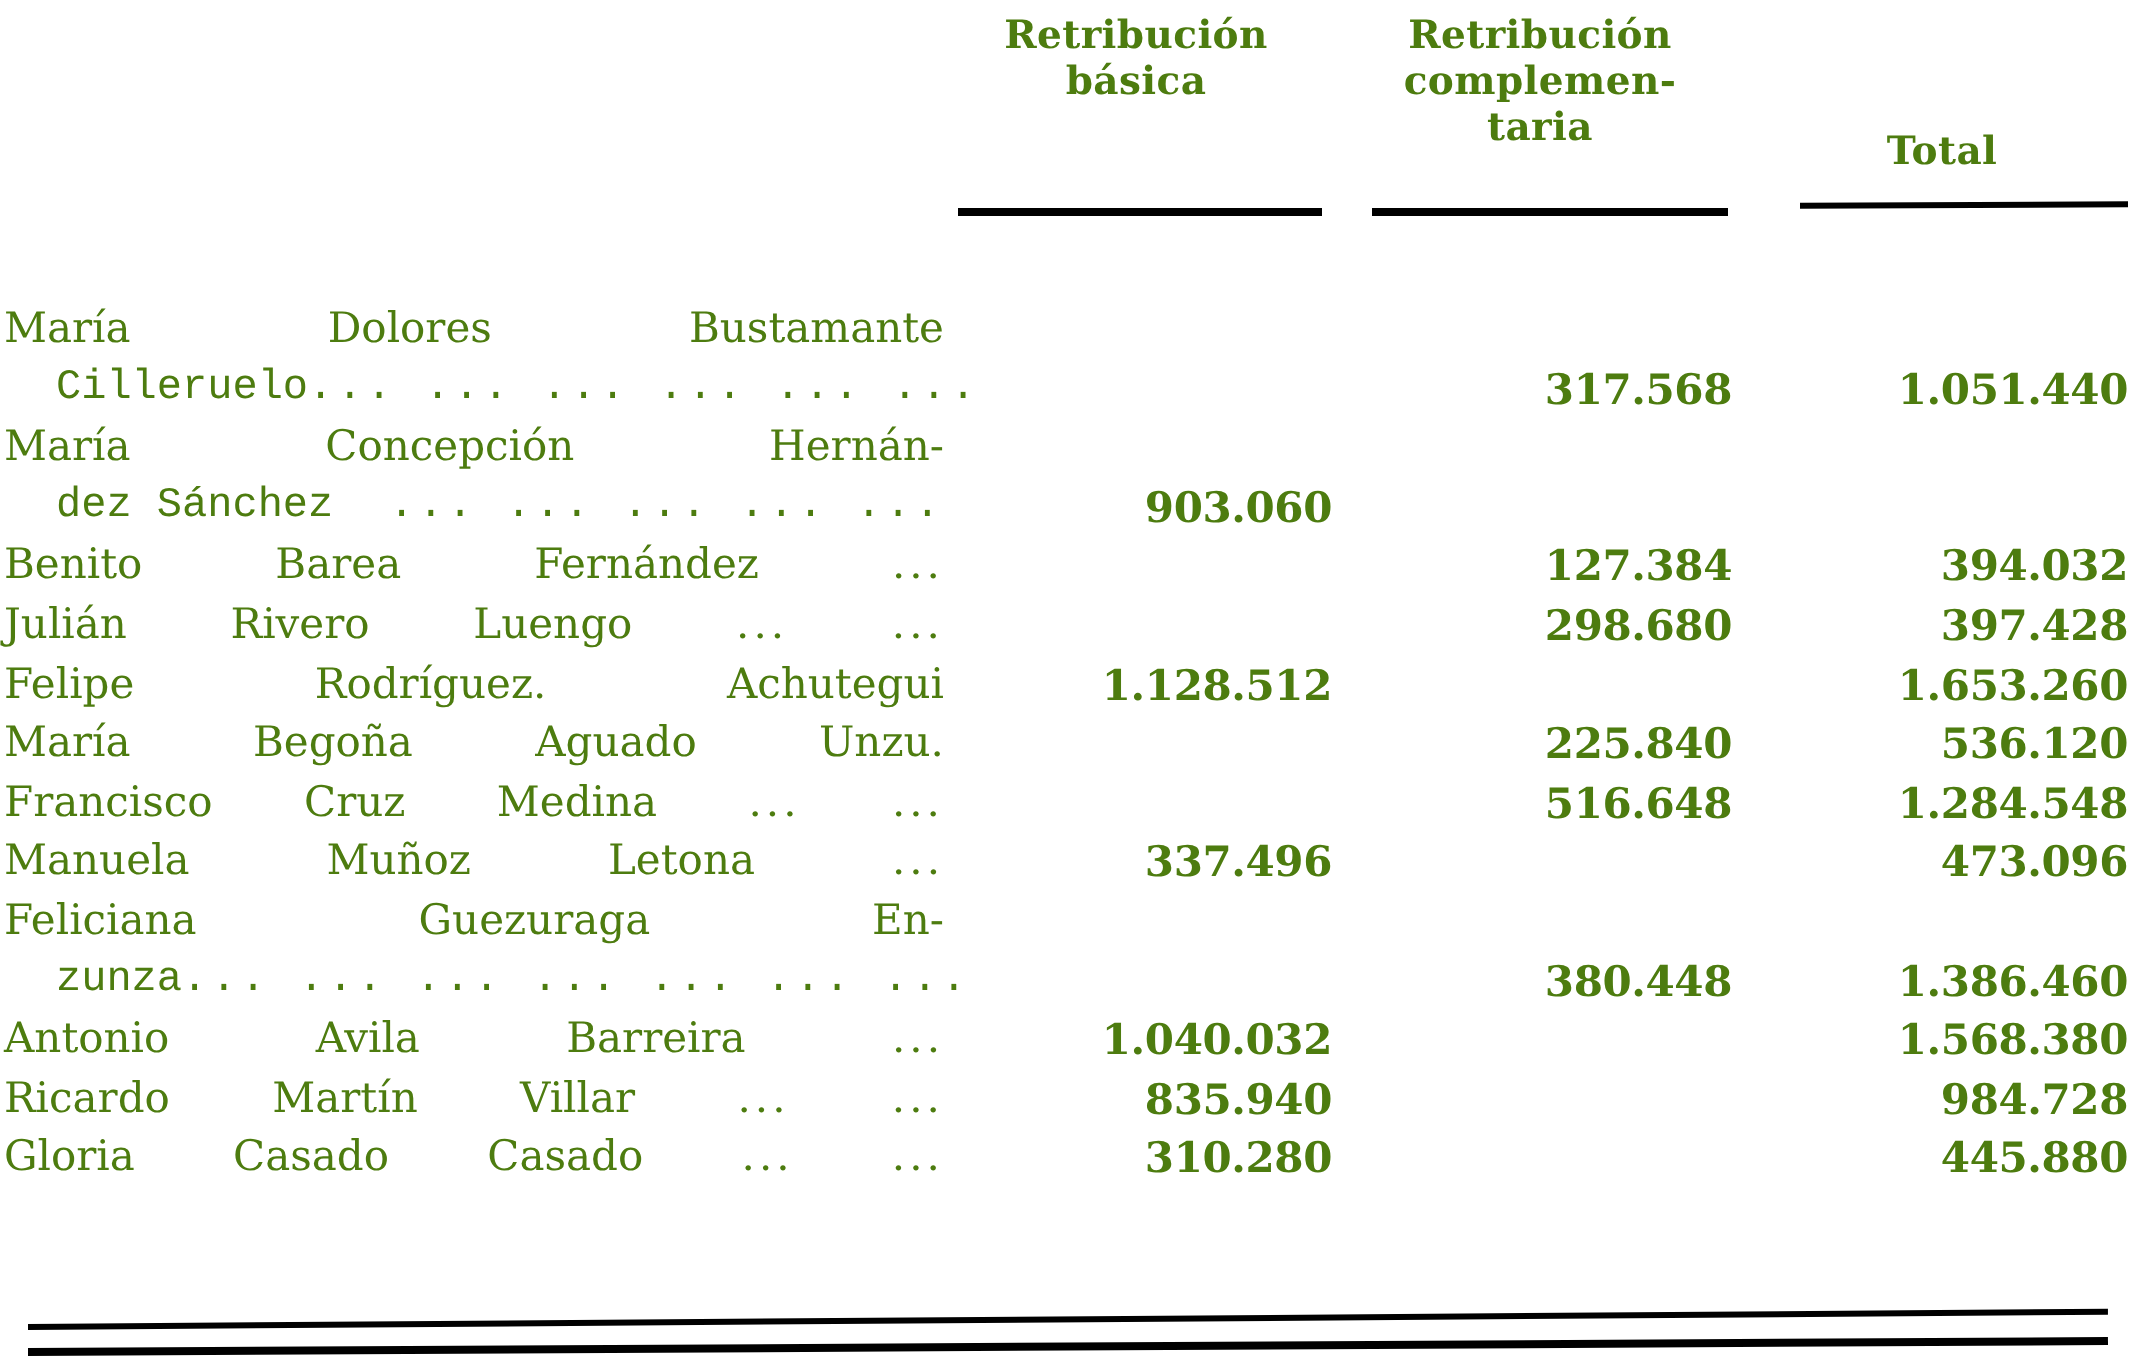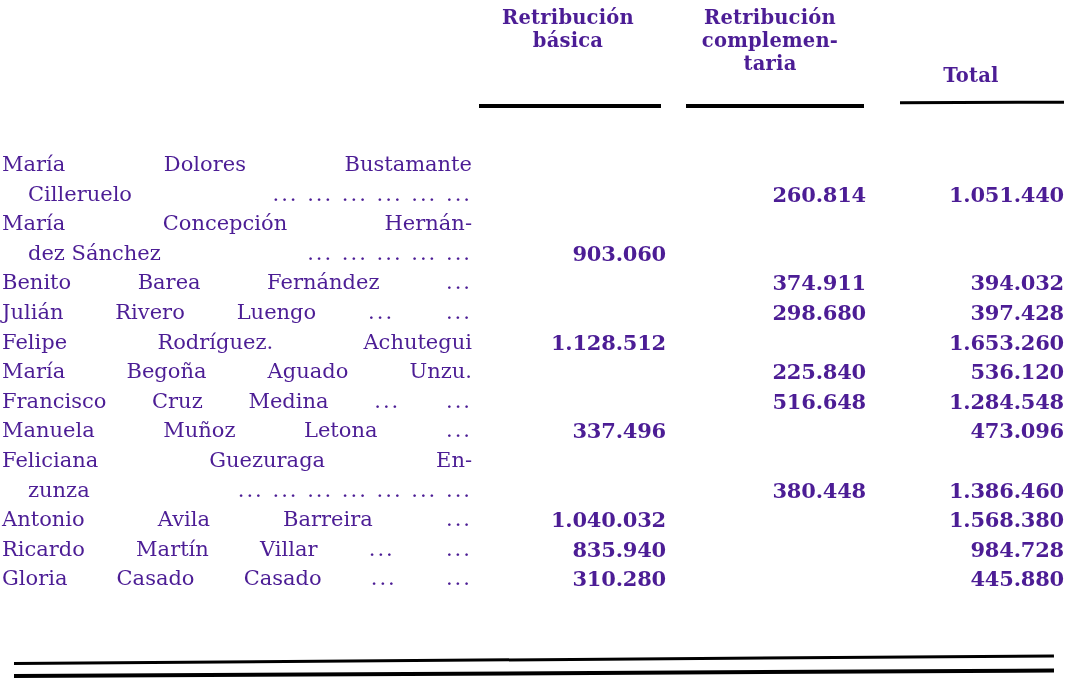--- a/index.html
+++ b/index.html
@@ -8,21 +8,21 @@
     background: #ffffff;
   }
 
   #page {
     position: relative;
     width: 1066px;
     height: 686px;
     background: #ffffff;
     overflow: hidden;
     font-family: "DejaVu Serif", "Liberation Serif", serif;
-    color: #4c1d95;
+    color: #4d7c0f;
     
     filter: none;
   }
 
   
   .thead {
     position: absolute;
     top: 0;
     left: 0;
     width: 1066px;
@@ -87,20 +87,21 @@
 
   
   .name.cont {
     left: 28px;
     width: 444px;
   }
   .name.cont.fill {
     display: flex;
     justify-content: space-between;
     align-items: flex-end;
+    font-family: Liberation Mono, monospace;
   }
 
   .leader {
     letter-spacing: 2px;
     font-size: 21px;
   }
 
   .num {
     position: absolute;
     top: 0;
@@ -175,21 +176,21 @@
         <div class="num col-basica"></div>
         <div class="num col-compl"></div>
         <div class="num col-total"></div>
       </div>
       <div class="row">
         <div class="name cont fill">
           <span>Cilleruelo</span>
           <span class="leader">... ... ... ... ... ...</span>
         </div>
         <div class="num col-basica"></div>
-        <div class="num col-compl">260.814</div>
+        <div class="num col-compl">317.568</div>
         <div class="num col-total">1.051.440</div>
       </div>
       <div class="row">
         <div class="name just">
           <span>María</span>
           <span>Concepción</span>
           <span>Hernán-</span>
         </div>
         <div class="num col-basica"></div>
         <div class="num col-compl"></div>
@@ -205,21 +206,21 @@
         <div class="num col-total"></div>
       </div>
       <div class="row">
         <div class="name just">
           <span>Benito</span>
           <span>Barea</span>
           <span>Fernández</span>
           <span class="leader">...</span>
         </div>
         <div class="num col-basica"></div>
-        <div class="num col-compl">374.911</div>
+        <div class="num col-compl">127.384</div>
         <div class="num col-total">394.032</div>
       </div>
       <div class="row">
         <div class="name just">
           <span>Julián</span>
           <span>Rivero</span>
           <span>Luengo</span>
           <span class="leader">...</span>
           <span class="leader">...</span>
         </div>

